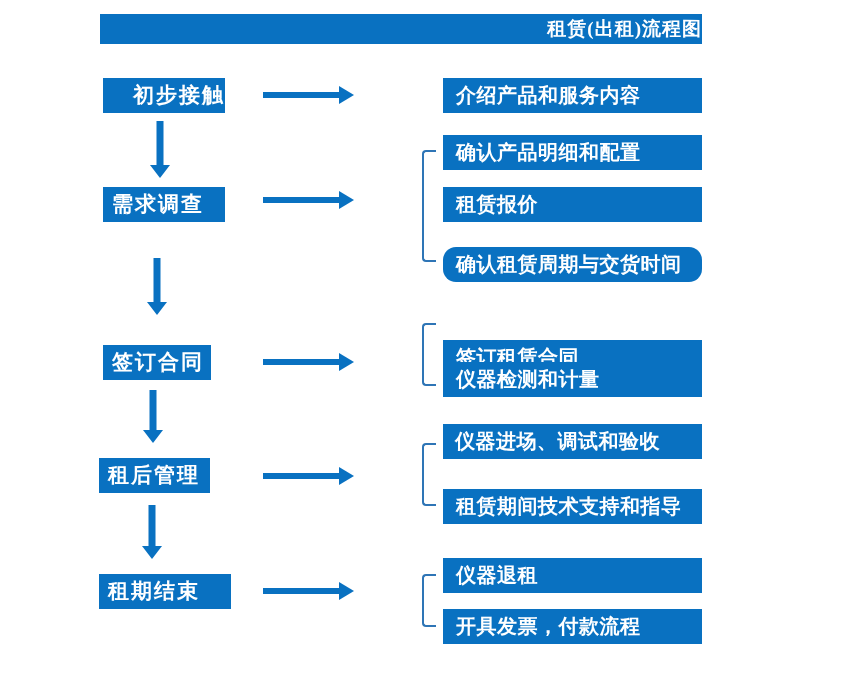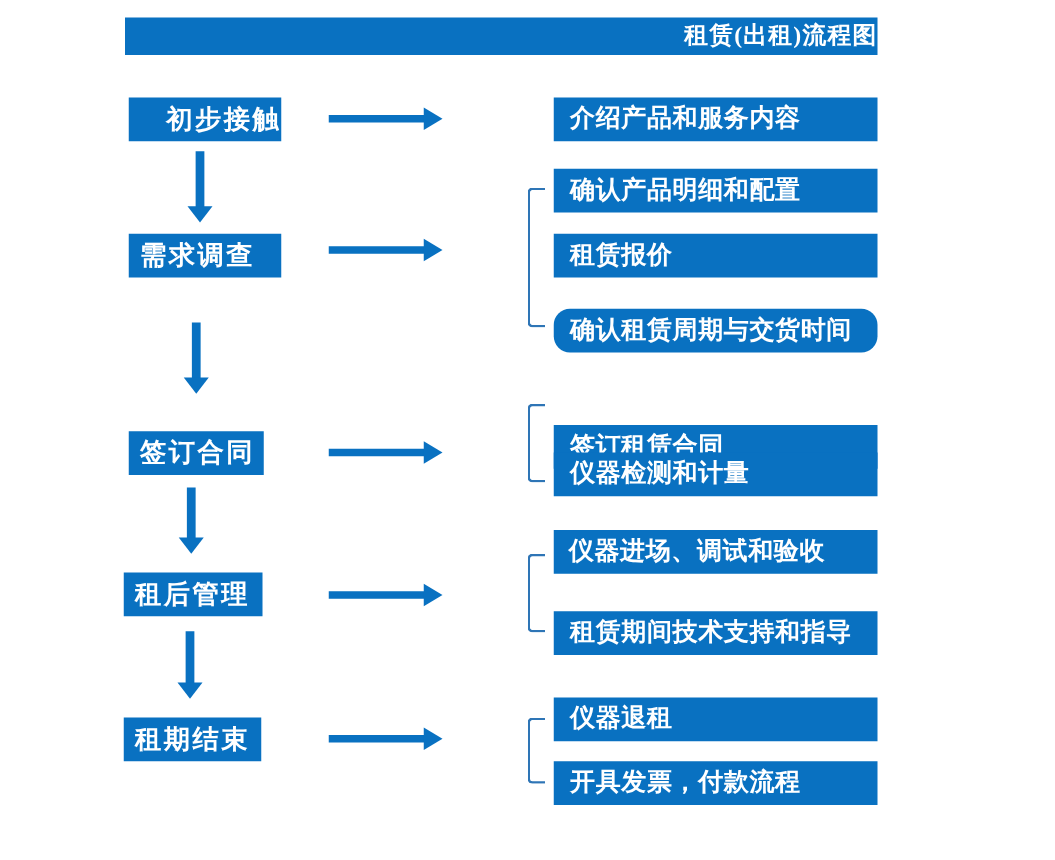--- a/index.html
+++ b/index.html
@@ -142,21 +142,21 @@
   </div>
   <div class="bracket" style="top:443px; height:63px;"></div>
   <div class="detail-box" style="top:424px;padding-left:12px;">仪器进场、调试和验收</div>
   <div class="detail-box" style="top:489px;">租赁期间技术支持和指导</div>
 
   <div class="varrow" style="left:142px; top:505px; height:54px;">
     <span class="shaft"></span>
     <span class="head"></span>
   </div>
 
-  <div class="stage-box" style="left:99px; top:574px; width:110px;">租期结束</div>
+  <div class="stage-box" style="left:99px; top:574px; width:132px;">租期结束</div>
   <div class="harrow" style="top:582px;">
     <span class="shaft"></span>
     <span class="head"></span>
   </div>
   <div class="bracket" style="top:574px; height:53px;"></div>
   <div class="detail-box" style="top:558px;">仪器退租</div>
   <div class="detail-box" style="top:609px;">开具发票，付款流程</div>
 
 </div>
 

